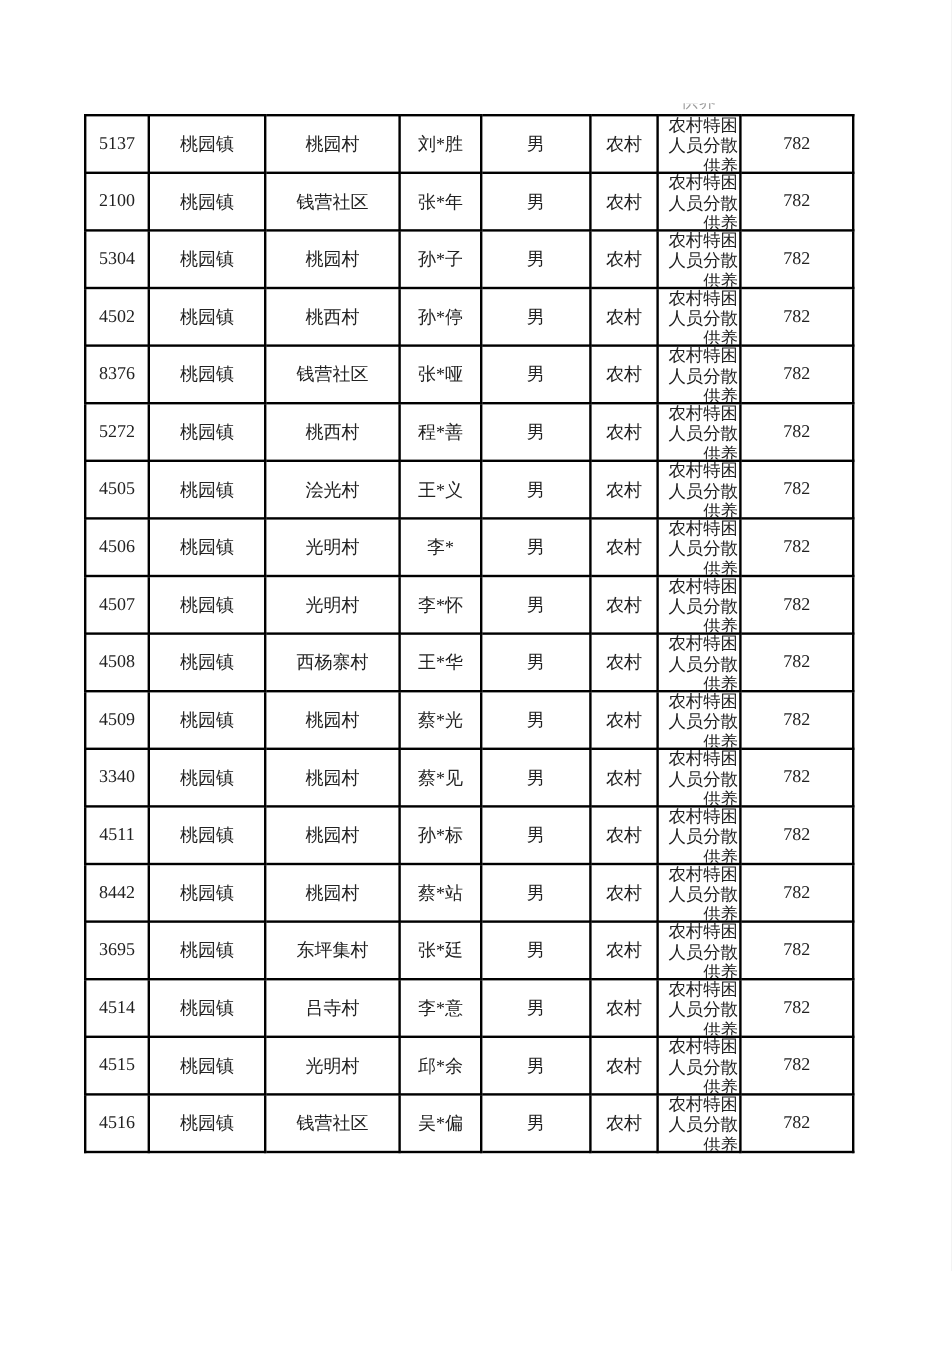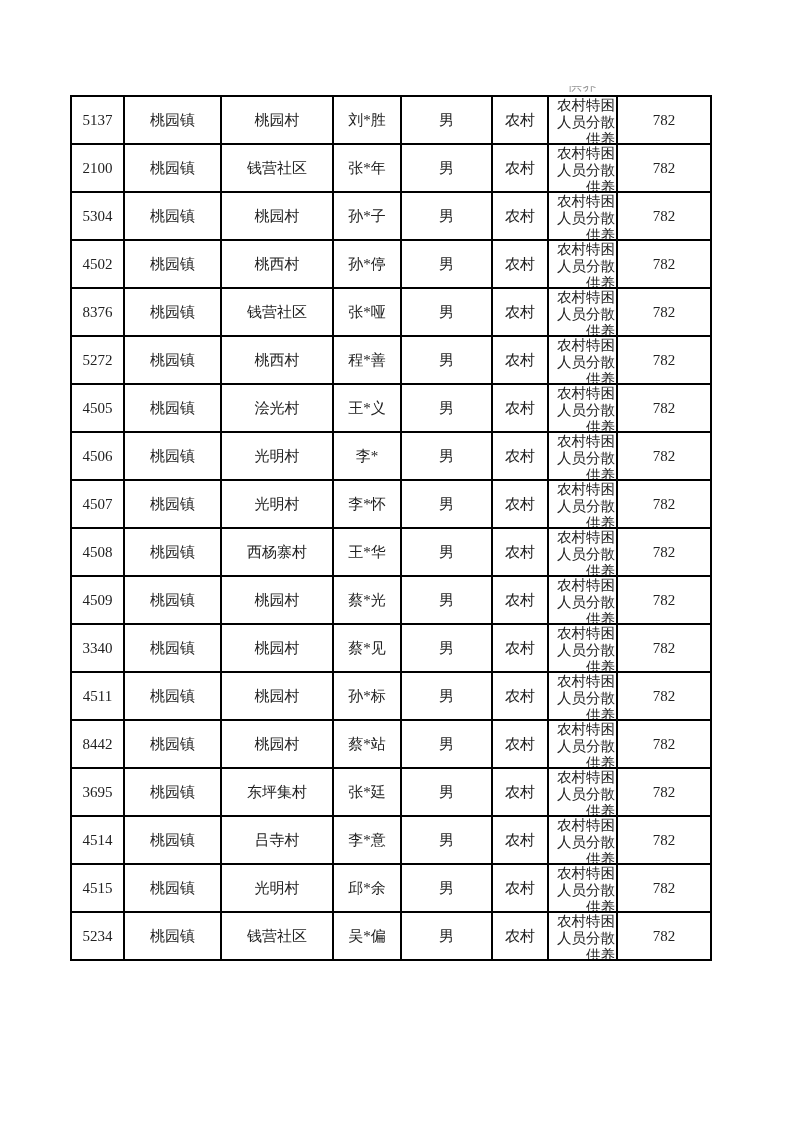--- a/index.html
+++ b/index.html
@@ -296,21 +296,21 @@
       <td>邱*余</td>
       <td>男</td>
       <td>农村</td>
       <td class="assist">
         <div class="assist-clip">农村特困人员分散供养</div>
       </td>
       <td>782</td>
     </tr>
 
     <tr>
-      <td>5234</td>
+      <td>4516</td>
       <td>桃园镇</td>
       <td>钱营社区</td>
       <td>吴*偏</td>
       <td>男</td>
       <td>农村</td>
       <td class="assist">
         <div class="assist-clip">农村特困人员分散供养</div>
       </td>
       <td>782</td>
     </tr>

